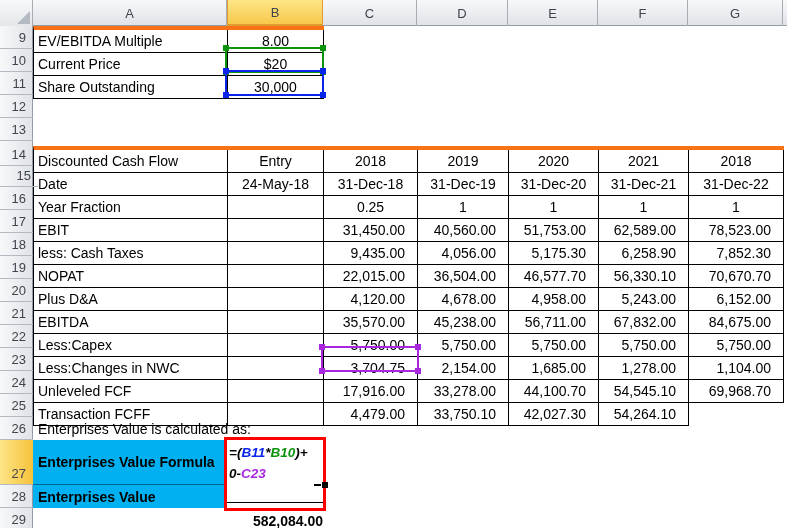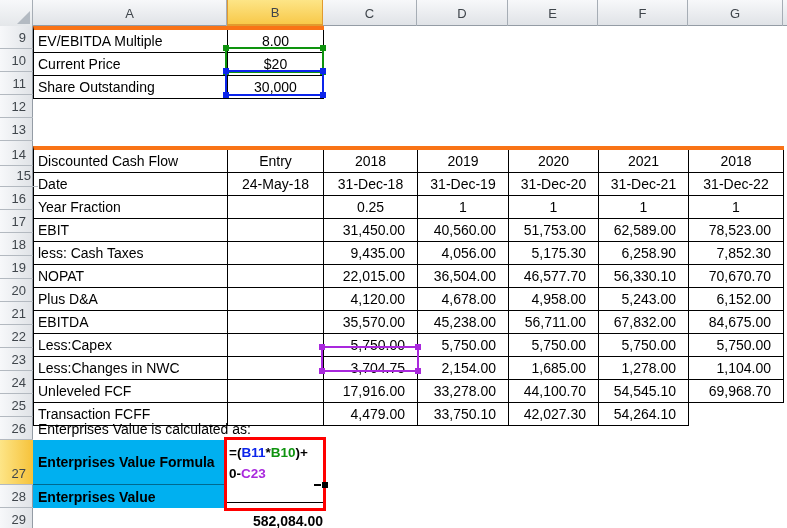--- a/index.html
+++ b/index.html
@@ -66,21 +66,21 @@
   .cyan{
     position:absolute;left:33px;width:194px;background:var(--cyan);
     font-weight:bold;display:flex;align-items:center;padding-left:5px;
     box-sizing:border-box;z-index:1;
   }
   #a27{top:440px;height:45px;border-bottom:1px solid rgba(0,0,0,.4);}
   #a28{top:485px;height:23px;}
   #b27{
     position:absolute;left:227px;top:440px;width:96px;height:45px;
     background:#fff;font-weight:bold;font-size:13.5px;line-height:21px;
-    padding:2px 0 0 2px;box-sizing:border-box;z-index:1;
+    padding:2px 0 0 2px;box-sizing:border-box;z-index:1;font-style:italic;
   }
   .fline{white-space:nowrap;height:21px;}
   .fb{color:var(--blue);} .fg{color:var(--green);} .fp{color:var(--purple);}
   #b28{
     position:absolute;left:227px;top:502px;width:96px;height:37px;
     background:#fff;border-top:1px solid #000;font-weight:bold;
     display:flex;align-items:center;justify-content:flex-end;
     padding-right:0;box-sizing:border-box;z-index:1;
   }
   

